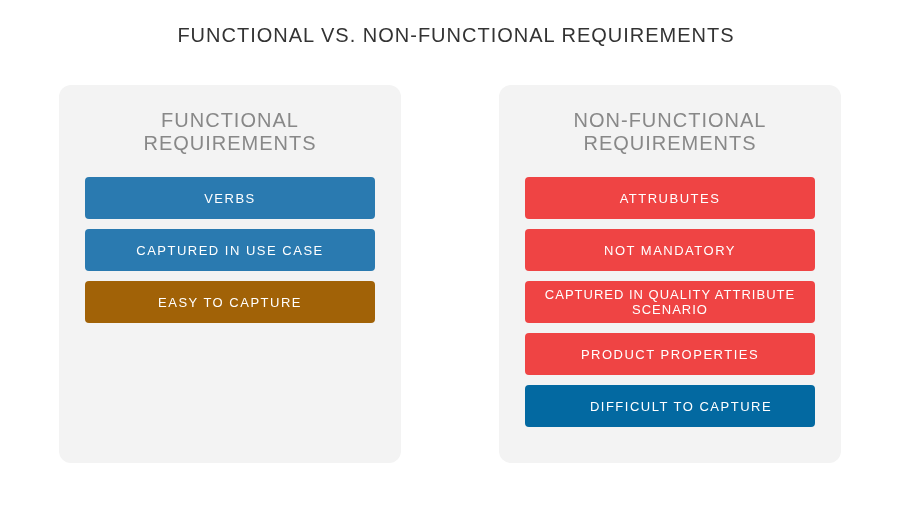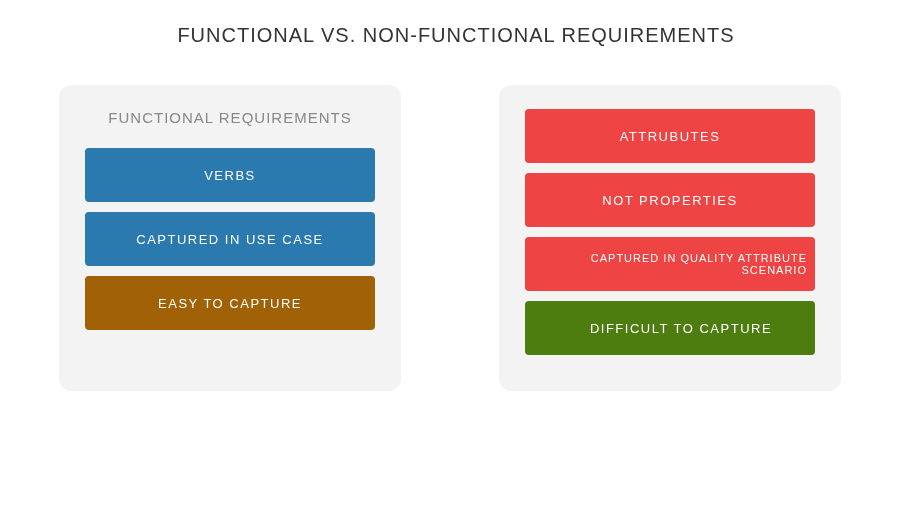--- a/index.html
+++ b/index.html
@@ -28,61 +28,63 @@
   .card {
     width: 342px;
     background: #f3f3f3;
     border-radius: 12px;
     padding: 24px 16px 26px 16px;
     display: flex;
     flex-direction: column;
     align-items: center;
   }
   .card-title {
-    font-size: 15px;
+    font-size: 20px;
     letter-spacing: 1px;
     color: #888;
     font-weight: 400;
     margin-bottom: 22px;
     text-align: center;
   }
   .item {
     width: 290px;
-    height: 54px;
+    height: 42px;
     border-radius: 4px;
     color: #fff;
     font-size: 13px;
     letter-spacing: 1.5px;
     display: flex;
     align-items: center;
     justify-content: center;
     margin-bottom: 10px;
     text-align: center;
     padding: 0 8px;
   }
-  .item.small { font-size: 11px; letter-spacing: 1px; text-align: right; }
+  .item.small { font-size: 13px; letter-spacing: 1px; }
   .blue  { background: #2a7ab0; }
   .blue-d { background: #a16207; }
   .green { background: #ef4444; }
-  .green-d { background: #4d7c0f; padding-left: 30px; }
+  .green-d { background: #0369a1; padding-left: 30px; }
 </style>
 </head>
 <body>
 
 <div class="page-title">FUNCTIONAL VS. NON-FUNCTIONAL REQUIREMENTS</div>
 
 <div class="columns">
 
   <div class="card">
     <div class="card-title">FUNCTIONAL REQUIREMENTS</div>
     <div class="item blue">VERBS</div>
     <div class="item blue">CAPTURED IN USE CASE</div>
     <div class="item blue-d">EASY TO CAPTURE</div>
   </div>
 
   <div class="card">
+    <div class="card-title">NON-FUNCTIONAL REQUIREMENTS</div>
     <div class="item green">ATTRUBUTES</div>
-    <div class="item green">NOT PROPERTIES</div>
+    <div class="item green">NOT MANDATORY</div>
     <div class="item green small">CAPTURED IN QUALITY ATTRIBUTE SCENARIO</div>
+    <div class="item green">PRODUCT PROPERTIES</div>
     <div class="item green-d">DIFFICULT TO CAPTURE</div>
   </div>
 
 </div>
 
 </body></html>

